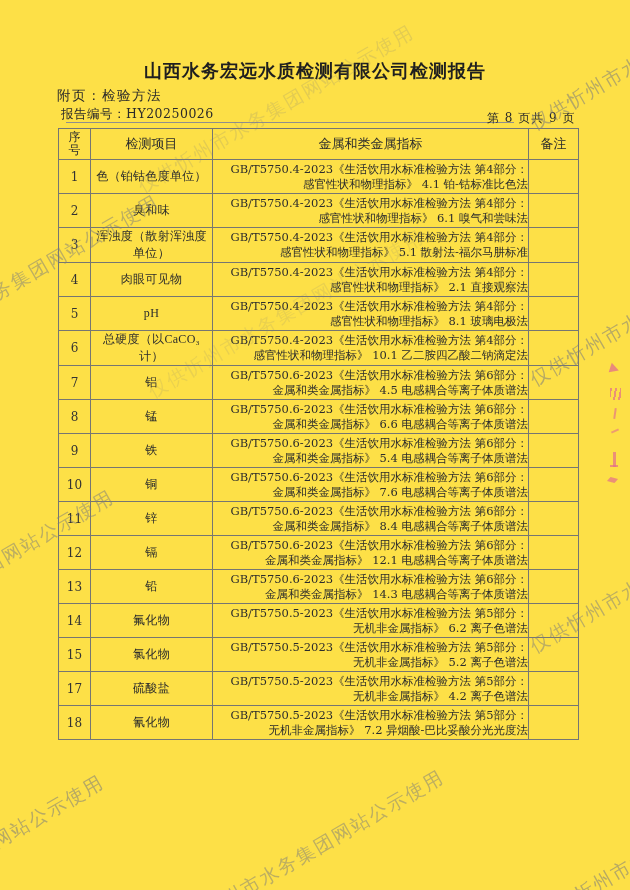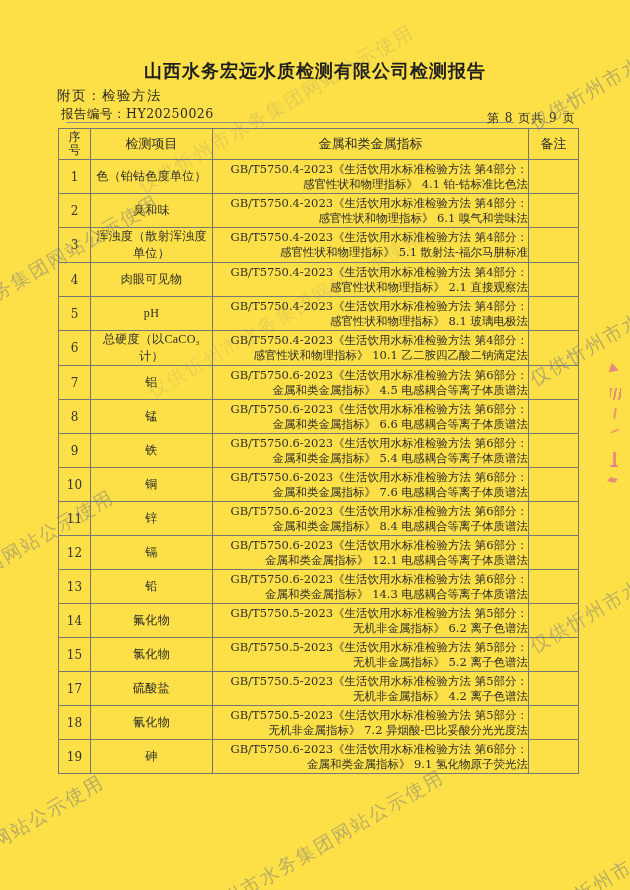--- a/index.html
+++ b/index.html
@@ -261,29 +261,20 @@
         </tr>
         <tr>
           <td class="no-cell">18</td>
           <td class="item-cell">氰化物</td>
           <td class="std-cell">
             <span class="std-line">GB/T5750.5-2023《生活饮用水标准检验方法 第5部分：</span>
             <span class="std-line">无机非金属指标》 7.2 异烟酸-巴比妥酸分光光度法</span>
           </td>
           <td class="rem-cell"></td>
         </tr>
-        <tr>
-          <td class="no-cell">19</td>
-          <td class="item-cell">砷</td>
-          <td class="std-cell">
-            <span class="std-line">GB/T5750.6-2023《生活饮用水标准检验方法 第6部分：</span>
-            <span class="std-line">金属和类金属指标》 9.1 氢化物原子荧光法</span>
-          </td>
-          <td class="rem-cell"></td>
-        </tr>
       </tbody>
   </table>
 
   <div class="wm-layer" id="wm-layer">
       <span class="wm" style="left: -195px; top: 80px; opacity: 0.55;">仅供忻州市水务集团网站公示使用</span>
       <span class="wm" style="left: 140px; top: 175px; opacity: 0.2;">仅供忻州市水务集团网站公示使用</span>
       <span class="wm" style="left: 532px; top: 112px; opacity: 0.55;">仅供忻州市水务集团网站公示使用</span>
       <span class="wm" style="left: -115px; top: 345px; opacity: 0.5;">仅供忻州市水务集团网站公示使用</span>
       <span class="wm" style="left: 150px; top: 380px; opacity: 0.15;">仅供忻州市水务集团网站公示使用</span>
       <span class="wm" style="left: 532px; top: 368px; opacity: 0.55;">仅供忻州市水务集团网站公示使用</span>

